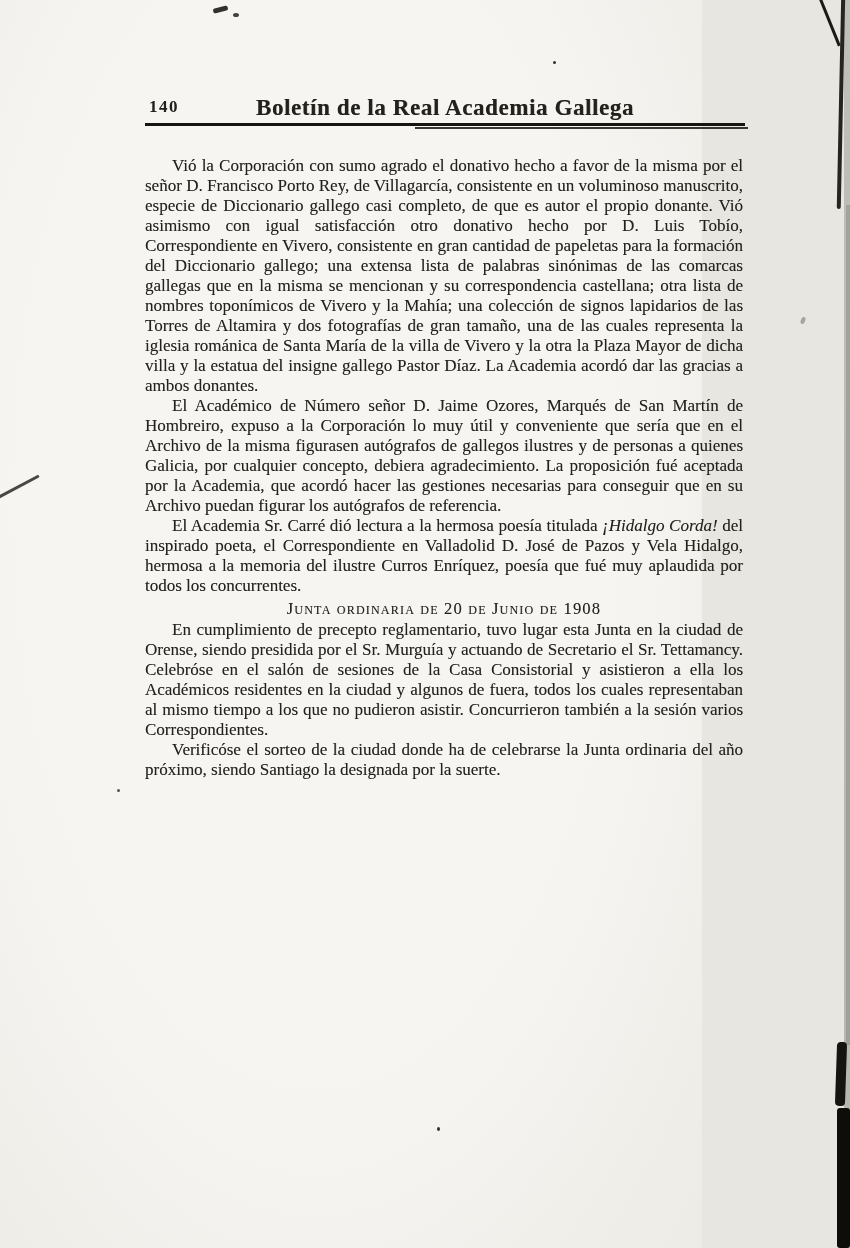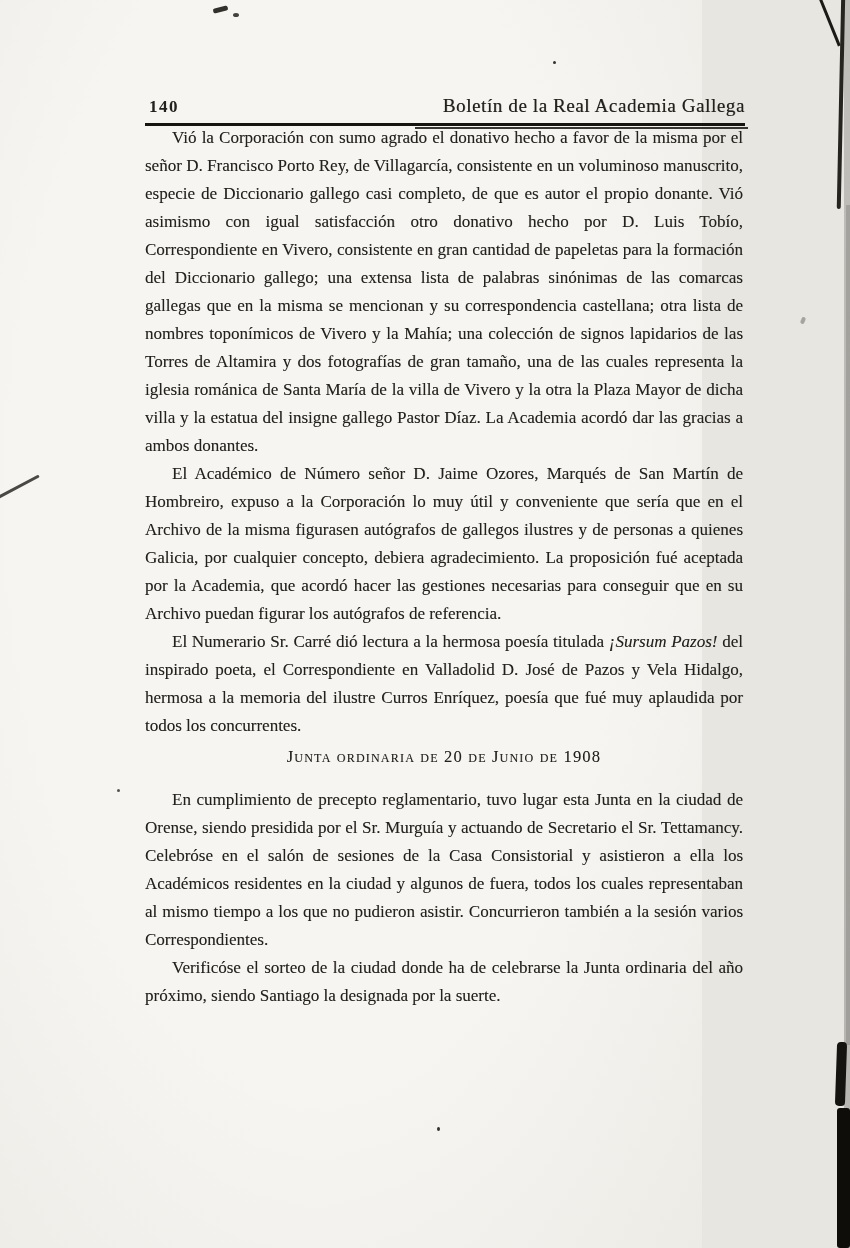--- a/index.html
+++ b/index.html
@@ -16,44 +16,44 @@
     color:#23211c;
   }
   .running-head {
     position:absolute; top:95px; left:145px; width:600px; height:26px;
   }
   .page-num {
     position:absolute; left:4px; top:2px;
     font-size:17px; font-weight:bold; letter-spacing:1.5px;
   }
   .head-title {
-    display:block; text-align:right;
-    font-size:19px; font-weight:normal; letter-spacing:0.6px;
+    display:block; text-align:center;
+    font-size:23px; font-weight:bold; letter-spacing:0.6px;
     text-shadow:0.4px 0.4px 0 rgba(35,33,28,0.5);
   }
   .head-rule {
     position:absolute; top:123px; left:145px; width:600px; height:3px;
     background:#17150f;
   }
   .head-rule::after {
     content:""; position:absolute; top:4px; left:45%; right:-3px; height:2px;
     background:rgba(23,21,15,0.85);
   }
   .text-block {
-    position:absolute; top:124px; left:145px; width:598px;
-    font-size:17px; line-height:28px;
+    position:absolute; top:156px; left:145px; width:598px;
+    font-size:17px; line-height:20px;
     text-align:justify;
     text-shadow:0.3px 0.3px 0 rgba(35,33,28,0.3);
   }
   .text-block p { text-indent:27px; }
   .section-heading {
     font-size:16.5px; font-weight:normal;
     font-variant:small-caps;
     text-align:center; letter-spacing:1.2px;
-    margin:3px 0 15px; text-indent:0;
+    margin:3px 0 1px; text-indent:0;
   }
   .poem-title { font-style:italic; }
 
   
   .artifact { position:absolute; pointer-events:none; }
   .a-edge-band   { left:844px; top:0; width:6px; height:1248px;
                    background:linear-gradient(to bottom,#8f8d89,#7b7975); opacity:.45; }
   .a-top-line    { left:839px; top:-6px; width:4px; height:215px;
                    background:#26241f; border-radius:2px; transform:rotate(1.2deg); }
   .a-top-corner  { left:827px; top:-10px; width:3px; height:58px;
@@ -86,21 +86,21 @@
 
   <header class="running-head">
     <span class="page-num">140</span>
     <span class="head-title">Boletín de la Real Academia Gallega</span>
   </header>
   <div class="head-rule"></div>
 
   <main class="text-block">
     <p>Vió la Corporación con sumo agrado el donativo hecho a favor de la misma por el señor D. Francisco Porto Rey, de Villagarcía, consistente en un voluminoso manuscrito, especie de Diccionario gallego casi completo, de que es autor el propio donante. Vió asimismo con igual satisfacción otro donativo hecho por D. Luis Tobío, Correspondiente en Vivero, consistente en gran cantidad de papeletas para la formación del Diccionario gallego; una extensa lista de palabras sinónimas de las comarcas gallegas que en la misma se mencionan y su correspondencia castellana; otra lista de nombres toponímicos de Vivero y la Mahía; una colección de signos lapidarios de las Torres de Altamira y dos fotografías de gran tamaño, una de las cuales representa la iglesia románica de Santa María de la villa de Vivero y la otra la Plaza Mayor de dicha villa y la estatua del insigne gallego Pastor Díaz. La Academia acordó dar las gracias a ambos donantes.</p>
     <p>El Académico de Número señor D. Jaime Ozores, Marqués de San Martín de Hombreiro, expuso a la Corporación lo muy útil y conveniente que sería que en el Archivo de la misma figurasen autógrafos de gallegos ilustres y de personas a quienes Galicia, por cualquier concepto, debiera agradecimiento. La proposición fué aceptada por la Academia, que acordó hacer las gestiones necesarias para conseguir que en su Archivo puedan figurar los autógrafos de referencia.</p>
-    <p><span>El Numerario Sr. Carré dió lectura a la hermosa poesía titulada </span><span class="poem-title">¡Sursum Pazos!</span><span> del inspirado poeta, el Correspondiente en Valladolid D. José de Pazos y Vela Hidalgo, hermosa a la memoria del ilustre Curros Enríquez, poesía que fué muy aplaudida por todos los concurrentes.</span></p>
+    <p><span>El Academia Sr. Carré dió lectura a la hermosa poesía titulada </span><span class="poem-title">¡Hidalgo Corda!</span><span> del inspirado poeta, el Correspondiente en Valladolid D. José de Pazos y Vela Hidalgo, hermosa a la memoria del ilustre Curros Enríquez, poesía que fué muy aplaudida por todos los concurrentes.</span></p>
     <h2 class="section-heading">Junta ordinaria de 20 de Junio de 1908</h2>
     <p>En cumplimiento de precepto reglamentario, tuvo lugar esta Junta en la ciudad de Orense, siendo presidida por el Sr. Murguía y actuando de Secretario el Sr. Tettamancy. Celebróse en el salón de sesiones de la Casa Consistorial y asistieron a ella los Académicos residentes en la ciudad y algunos de fuera, todos los cuales representaban al mismo tiempo a los que no pudieron asistir. Concurrieron también a la sesión varios Correspondientes.</p>
     <p>Verificóse el sorteo de la ciudad donde ha de celebrarse la Junta ordinaria del año próximo, siendo Santiago la designada por la suerte.</p>
   </main>
 
   <div class="artifact a-edge-band"></div>
   <div class="artifact a-top-line"></div>
   <div class="artifact a-top-corner"></div>
   <div class="artifact a-mid-line"></div>
   <div class="artifact a-blob-1"></div>

